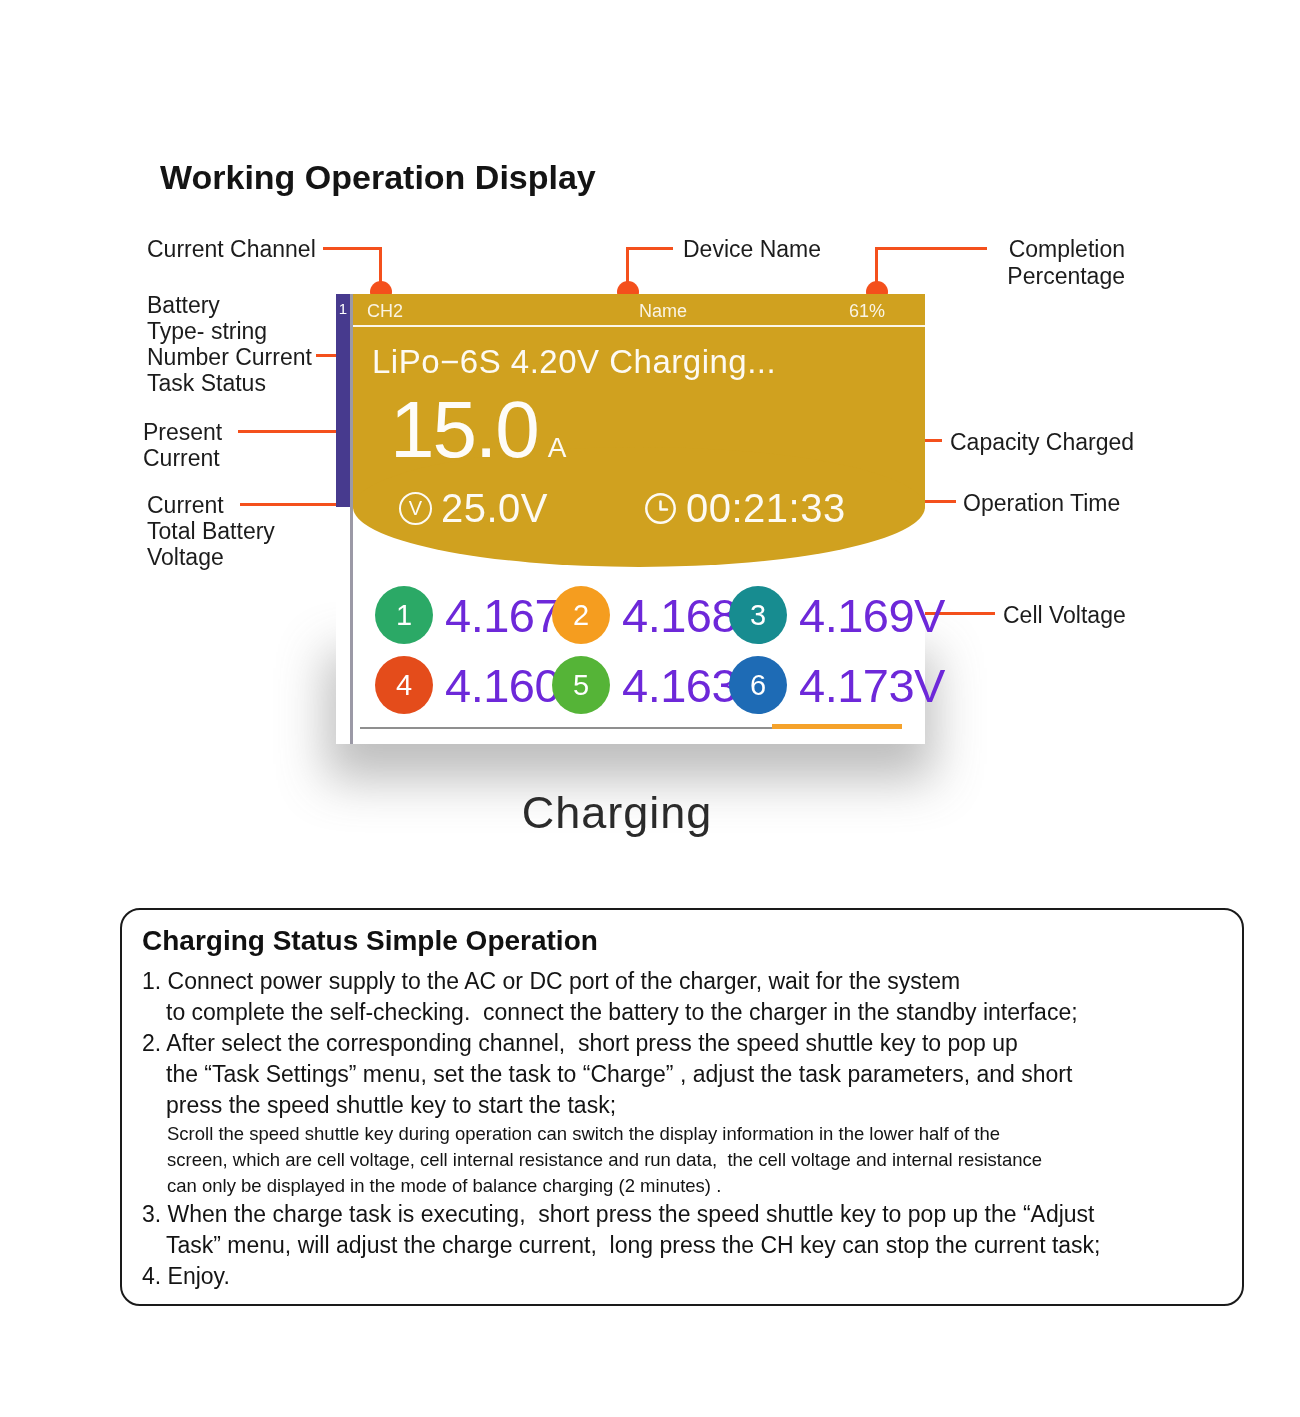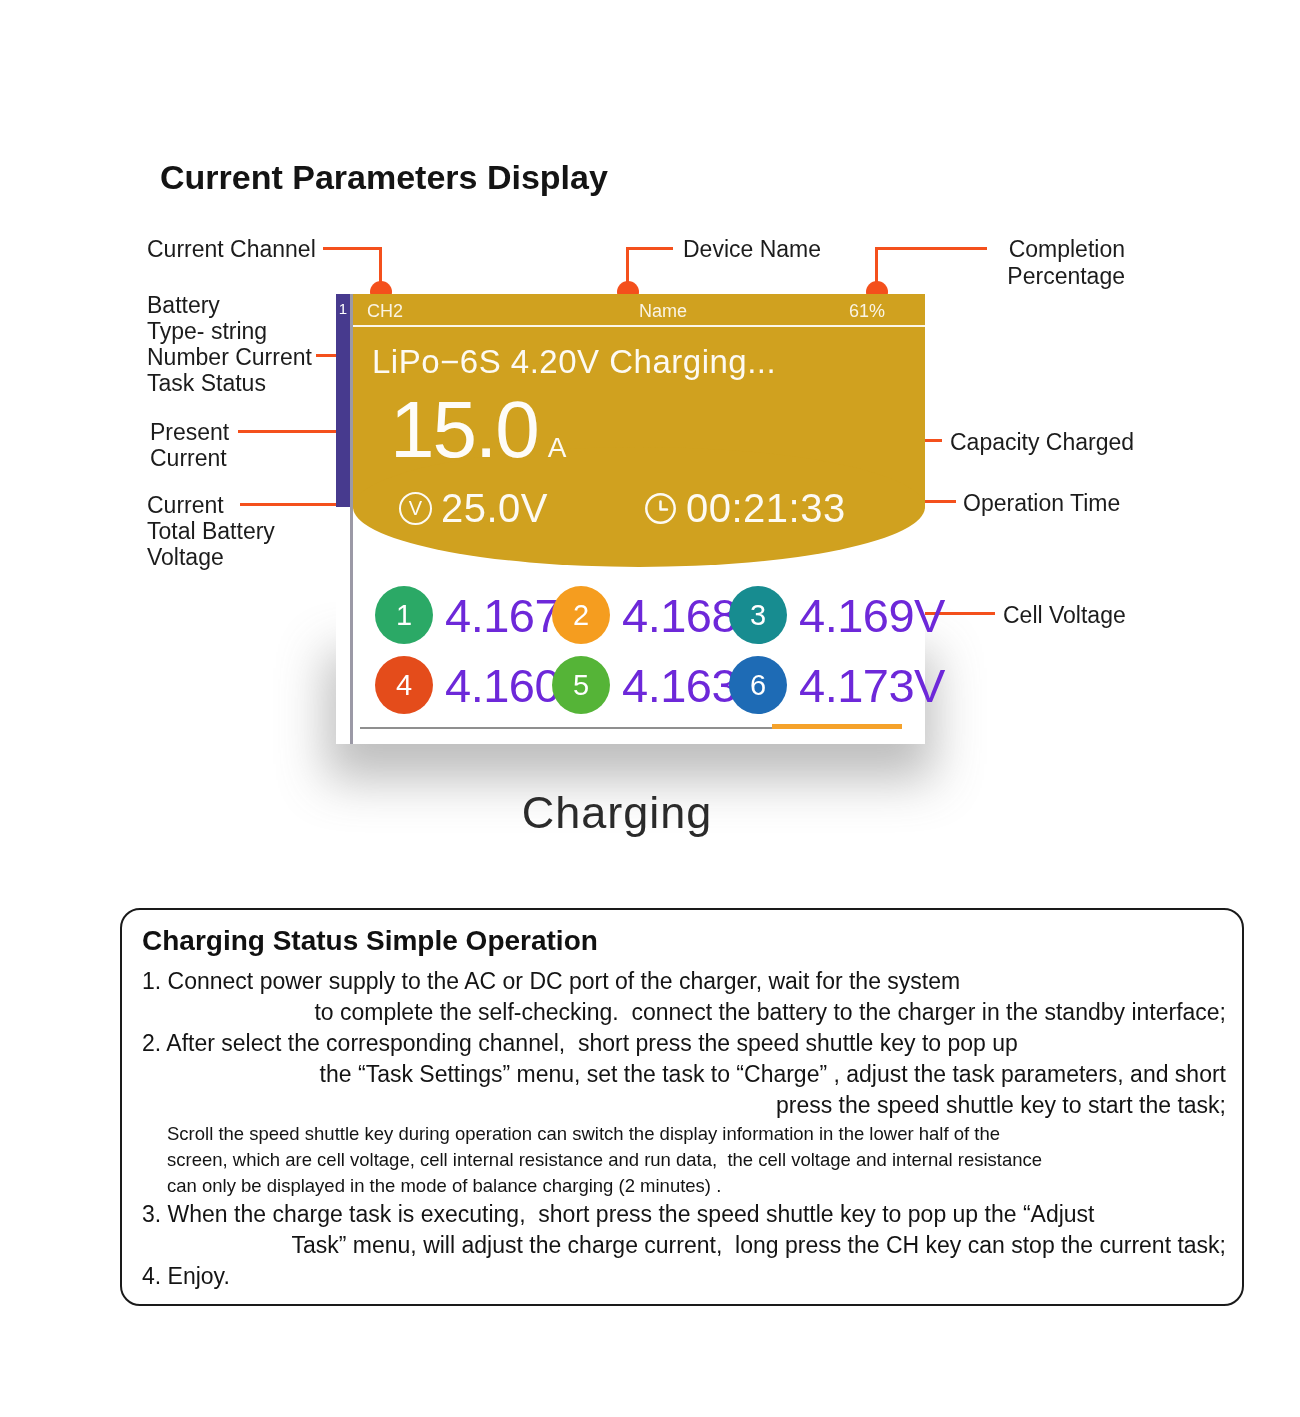--- a/index.html
+++ b/index.html
@@ -14,21 +14,21 @@
     position:relative;width:1300px;height:1417px;background:#ffffff;
     font-family:"Liberation Sans","DejaVu Sans",sans-serif;color:#1c1c1c;overflow:hidden;
   }
   .page-title{position:absolute;left:160px;top:158px;font-size:34px;font-weight:700;color:#141414;}
 
   
   .lbl{position:absolute;font-size:23px;line-height:26px;color:#1c1c1c;}
   .lbl div{white-space:pre;}
   .lbl-current-channel{left:147px;top:236px;}
   .lbl-battery{left:147px;top:292px;}
-  .lbl-present{left:150px;top:419px;}
+  .lbl-present{left:143px;top:419px;}
   .lbl-total{left:147px;top:492px;}
   .lbl-device{left:683px;top:236px;}
   .lbl-completion{left:965px;top:236px;width:160px;text-align:right;line-height:27px;}
   .lbl-capacity{left:950px;top:429px;}
   .lbl-operation{left:963px;top:490px;}
   .lbl-cellv{left:1003px;top:602px;}
 
   
   .cl{position:absolute;background:var(--accent);}
   .dot{position:absolute;width:22px;height:22px;border-radius:50%;background:var(--accent);}
@@ -73,29 +73,29 @@
   .scroll-orange{position:absolute;left:436px;top:430px;width:130px;height:5px;background:var(--scroll);}
 
   .caption{position:absolute;left:0;top:787px;width:1234px;text-align:center;
     font-size:45px;font-weight:300;letter-spacing:1px;color:#2b2b2b;}
 
   
   .instr-box{position:absolute;left:120px;top:908px;width:1124px;height:398px;
     border:2px solid #1a1a1a;border-radius:20px;padding:15px 16px 0 20px;background:#fff;}
   .instr-title{font-size:28px;font-weight:700;color:#111;margin-bottom:9px;}
   .ln{font-size:23px;line-height:31px;color:#141414;white-space:pre;}
-  .ln.c{padding-left:24px;text-align:right;}
+  .ln.c{padding-left:24px;}
   .ln.s{font-size:18.5px;line-height:26px;padding-left:25px;}
 </style>
 </head>
 <body>
 
 <div class="page">
 
-  <div class="page-title">Current Parameters Display</div>
+  <div class="page-title">Working Operation Display</div>
 
   <div class="lbl lbl-current-channel">
     <div>Current Channel</div>
   </div>
   <div class="lbl lbl-battery">
     <div>Battery</div>
     <div>Type- string</div>
     <div>Number Current</div>
     <div>Task Status</div>
   </div>

